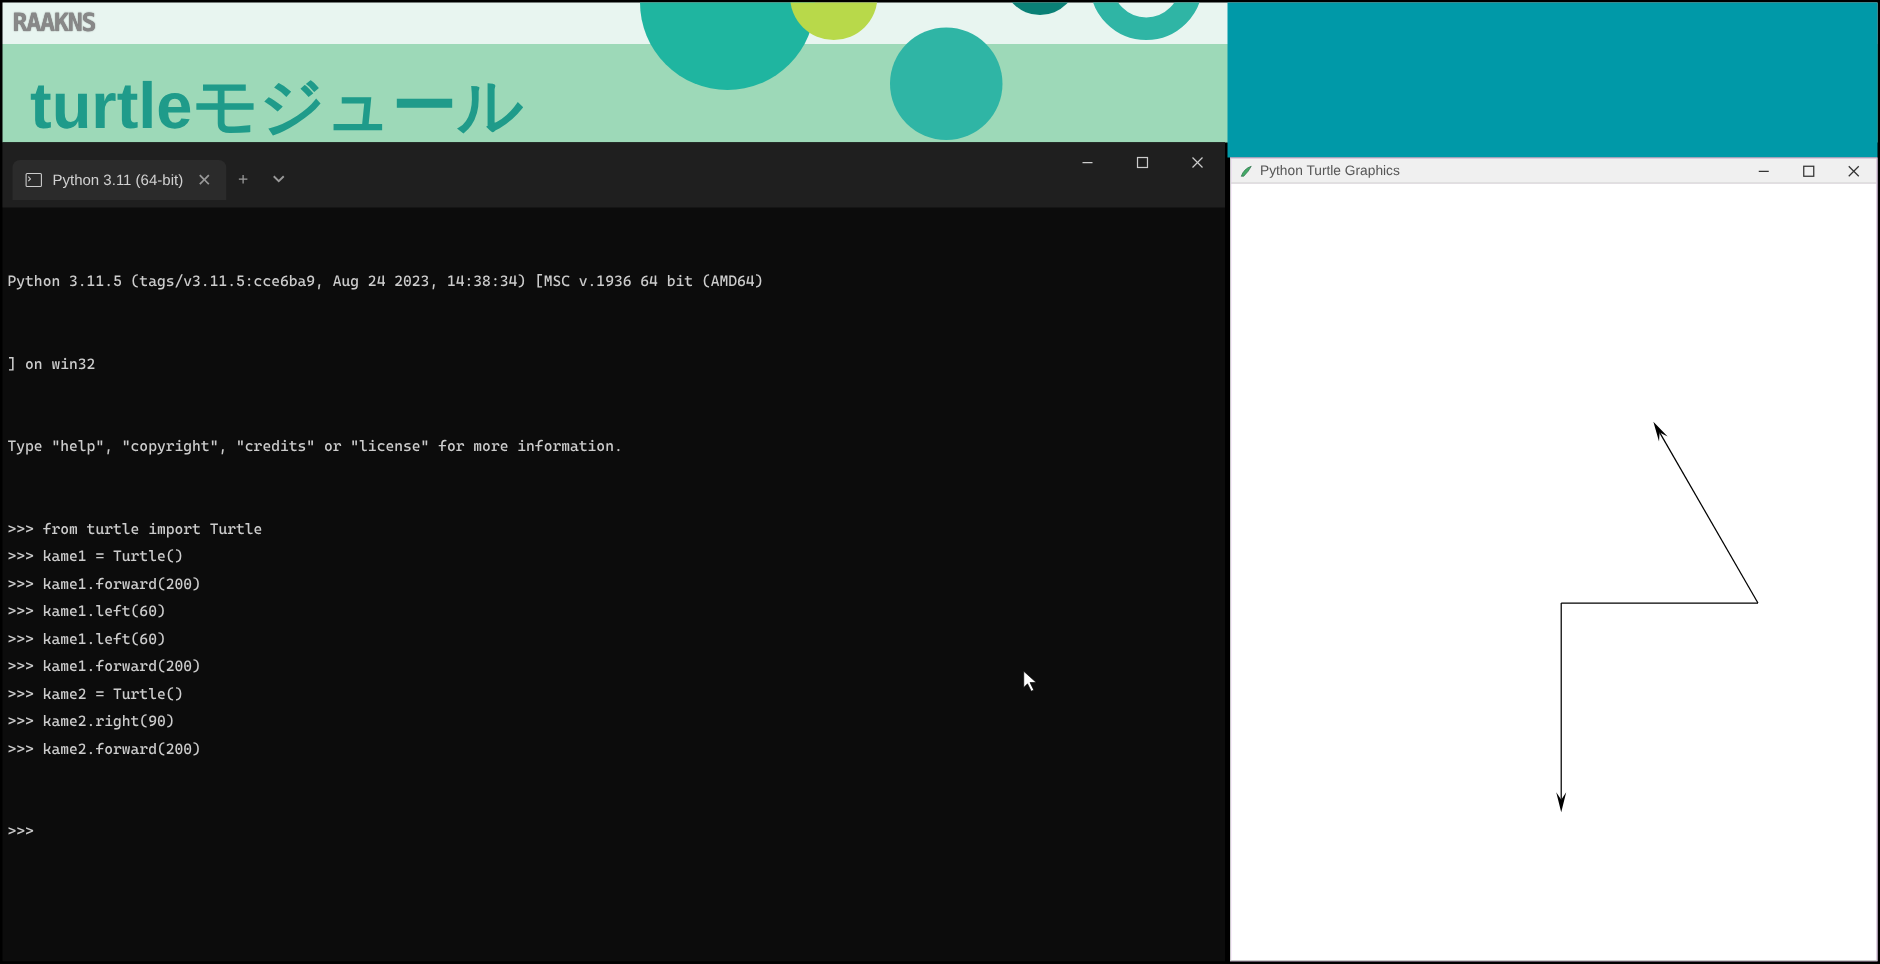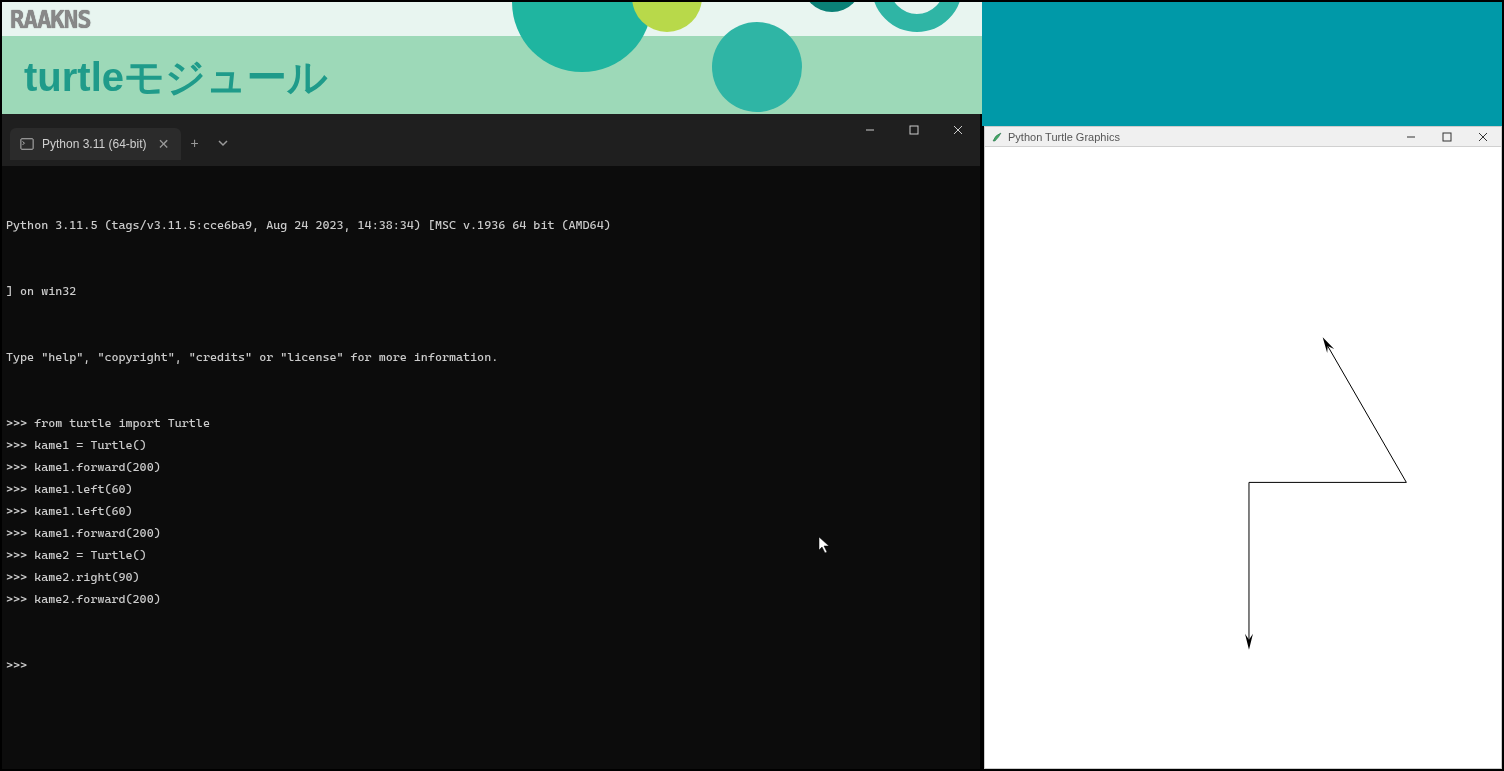--- a/index.html
+++ b/index.html
@@ -16,41 +16,41 @@
       top: 2px; left: 2px; right: 2px;
       height: 112px;
       background: linear-gradient(to bottom, #e8f5f0 0%, #e8f5f0 30%, #9dd9b8 30%, #9dd9b8 100%);
       overflow: hidden;
     }
     .header-logo {
       position: absolute;
       top: 4px; left: 8px;
       font-family: monospace;
       font-weight: 900;
-      font-size: 24px;
+      font-size: 20px;
       letter-spacing: -1px;
       color: #888;
       text-shadow: 0 0 1px #555;
     }
     .header-bubbles {
       position: absolute;
       top: -40px; left: 450px;
       width: 600px; height: 180px;
       pointer-events: none;
     }
     .bubble { position: absolute; border-radius: 50%; }
     .b-teal-lg { width: 140px; height: 140px; background: #1fb5a0; top: -30px; left: 60px; }
     .b-lime { width: 70px; height: 70px; background: #b8d94a; top: 0px; left: 180px; border-radius: 50%;}
     .b-teal2 { width: 90px; height: 90px; background: #2fb5a5; top: 60px; left: 260px; }
     .b-dark { width: 60px; height: 60px; background: #0a8076; top: -10px; left: 350px; }
     .b-ring { width: 90px; height: 90px; border: 18px solid #2fb5a5; background: transparent; top: -20px; left: 420px; }
     .header-title {
       position: absolute;
       left: 22px; top: 48px;
-      font-size: 40px;
+      font-size: 52px;
       font-weight: 600;
       color: #1f9b8a;
     }
     .right-top-teal {
       position: absolute;
       top: 2px; right: 2px;
       width: 520px; height: 124px;
       background: #0099a8;
     }
     

